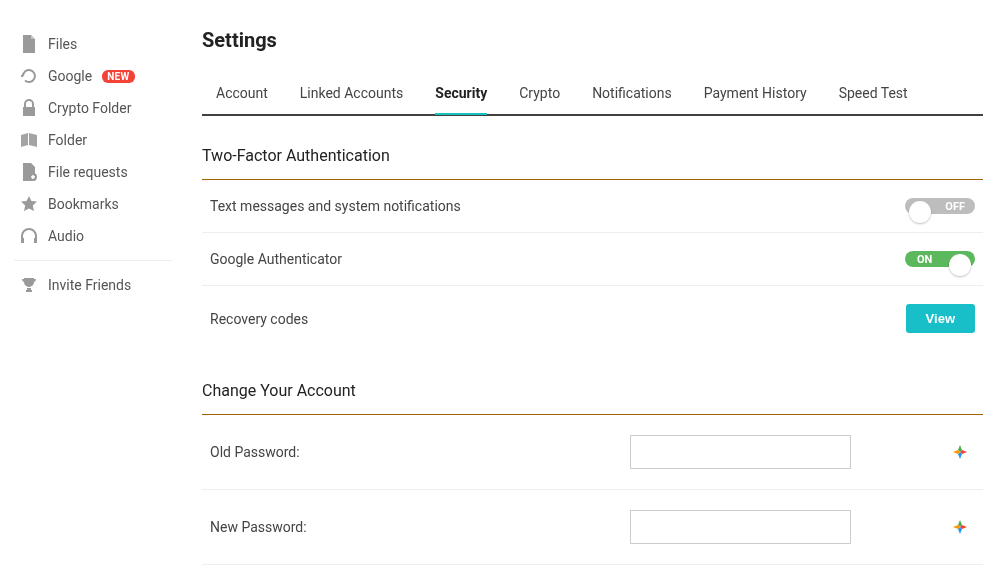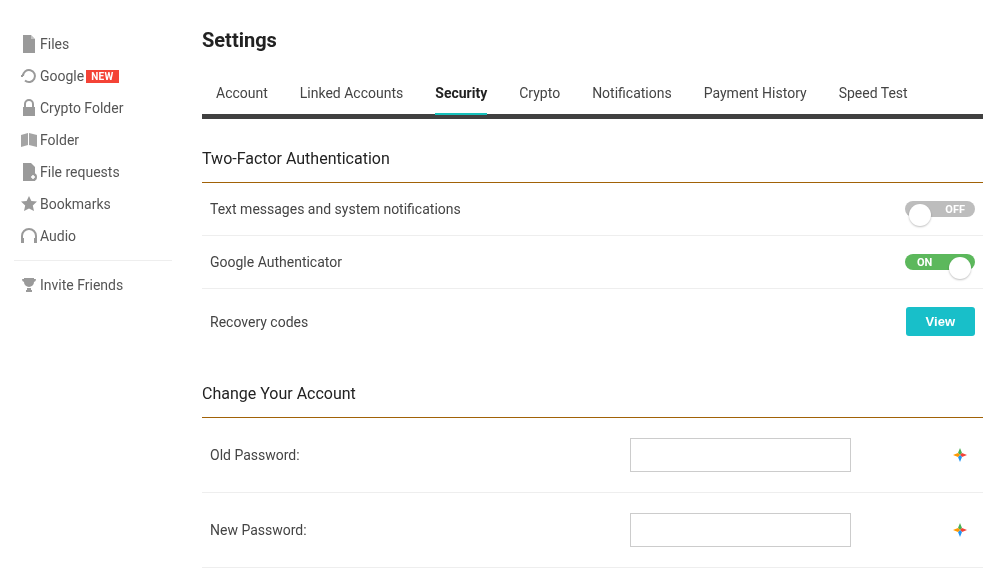--- a/index.html
+++ b/index.html
@@ -13,40 +13,40 @@
   overflow: hidden;
 }
 .app { display: flex; height: 100%; }
 .sidebar {
   width: 190px;
   padding: 28px 0 0 14px;
 }
 .sidebar-item {
   display: flex;
   align-items: center;
-  gap: 2px;
+  gap: 10px;
   padding: 7px 6px;
   cursor: pointer;
   color: #6d6d6d;
 }
 .sidebar-item .icon { width: 18px; height: 18px; display:flex; align-items:center; justify-content:center; color:#9a9a9a; }
 .sidebar-item .label { color: #555; font-size: 14px; }
 .divider { height:1px; background:#eee; margin: 8px 10px 8px 0; }
 .badge-new {
   background:#f44336; color:#fff; font-size:10px; font-weight:700;
-  padding:1px 5px; border-radius:0; letter-spacing:0.3px;
+  padding:1px 5px; border-radius:6px; letter-spacing:0.3px;
 }
 .main {
   flex:1;
   padding: 28px 10px 8px 20px;
 }
 h1.page-title { font-size:20px; font-weight:700; color:#222; margin-bottom: 22px; }
 .tabs {
   display:flex; gap: 32px;
-  border-bottom:5px solid #404040;
+  border-bottom:2px solid #404040;
   padding: 0 14px 0 14px;
   text-align: center;
 }
 .tab {
   padding: 10px 0 12px 0;
   color:#444; font-size:14px; cursor:pointer;
   border-bottom: 2px solid transparent;
   position:relative; top:1px;
 }
 .tab.active { font-weight:700; color:#222; border-bottom-color:#17c1bc; }

